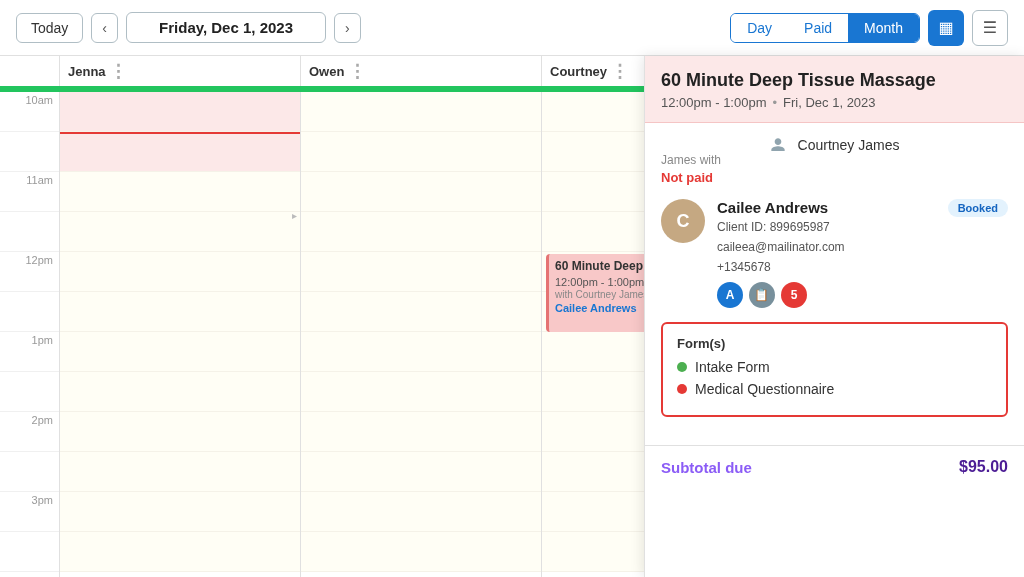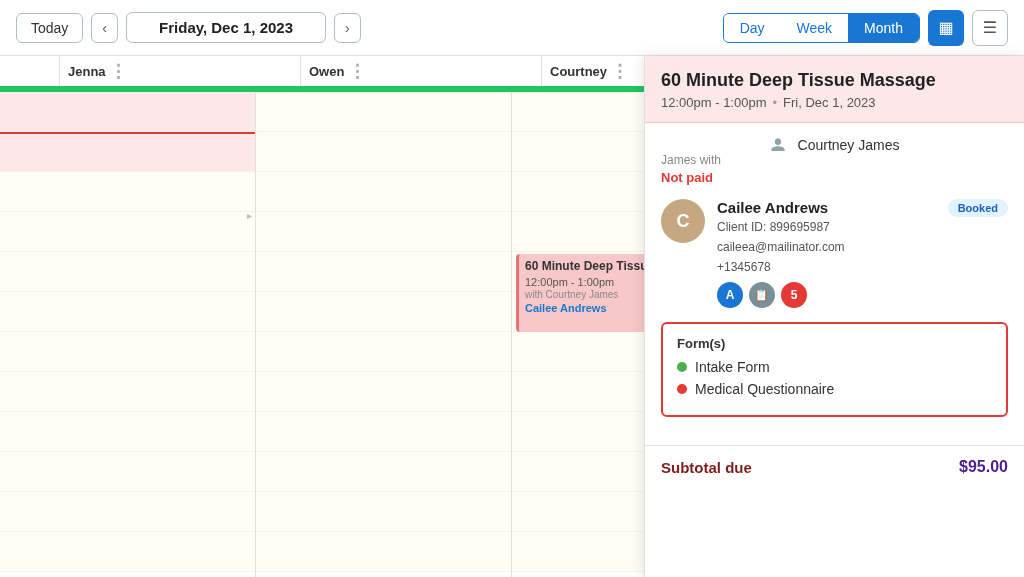--- a/index.html
+++ b/index.html
@@ -130,21 +130,21 @@
     .forms-title { font-size: 13px; font-weight: 600; color: #333; margin-bottom: 8px; }
     .form-item { display: flex; align-items: center; gap: 8px; margin-bottom: 6px; font-size: 14px; color: #333; }
     .dot-green { width: 10px; height: 10px; border-radius: 50%; background: #4caf50; flex-shrink: 0; }
     .dot-red { width: 10px; height: 10px; border-radius: 50%; background: #e53935; flex-shrink: 0; }
 
     
     .subtotal-row {
       display: flex; justify-content: space-between; align-items: center;
       padding: 12px 16px; border-top: 1px solid #e0e0e0; font-size: 15px;
     }
-    .subtotal-label { font-weight: 700; color: #7f1d1d; }
+    .subtotal-label { font-weight: 700; color: #8b5cf6; }
     .subtotal-amount { font-weight: 700; color: #4c1d95; font-size: 16px; }
 
     
     .provider-icon {
       width: 16px; height: 16px; display: inline-flex; align-items: center; justify-content: center;
       color: #90a4ae; margin-right: 2px;
     }
 
     .red-line {
       position: absolute; left: 0; right: 0; height: 2px; background: #e53935; z-index: 5; top: 40px;
@@ -154,21 +154,21 @@
 <body>
 
 <div class="header">
   <button class="btn-today">Today</button>
   <button class="btn-nav">‹</button>
   <div class="date-display">Friday, Dec 1, 2023</div>
   <button class="btn-nav">›</button>
   <div class="spacer"></div>
   <div class="view-tabs">
     <button class="view-tab">Day</button>
-    <button class="view-tab">Week</button>
+    <button class="view-tab">Paid</button>
     <button class="view-tab active">Month</button>
   </div>
   <button class="icon-btn active">▦</button>
   <button class="icon-btn inactive">☰</button>
 </div>
 
 <div class="calendar-area">
   <div class="cal-grid">
 
     <div class="col-headers">
@@ -186,20 +186,34 @@
         <span class="col-dots">⋮</span>
       </div>
       <div class="col-header">
         <span>anda</span>
         <span class="col-dots">⋮</span>
       </div>
     </div>
 
     <div class="cal-body">
 
+      <div class="time-col">
+        <div class="time-slot">10am</div>
+        <div class="time-slot"></div>
+        <div class="time-slot">11am</div>
+        <div class="time-slot"></div>
+        <div class="time-slot">12pm</div>
+        <div class="time-slot"></div>
+        <div class="time-slot">1pm</div>
+        <div class="time-slot"></div>
+        <div class="time-slot">2pm</div>
+        <div class="time-slot"></div>
+        <div class="time-slot">3pm</div>
+        <div class="time-slot"></div>
+      </div>
 
       <div class="day-col day-col-jenna" style="position:relative;">
         <div class="day-slot pink"></div>
         <div class="day-slot pink"></div>
         <div class="day-slot" style="background:#fffef5;"></div>
         <div class="day-slot" style="background:#fffef5;"></div>
         <div class="day-slot" style="background:#fffef5;"></div>
         <div class="day-slot" style="background:#fffef5;"></div>
         <div class="day-slot" style="background:#fffef5;"></div>
         <div class="day-slot" style="background:#fffef5;"></div>

